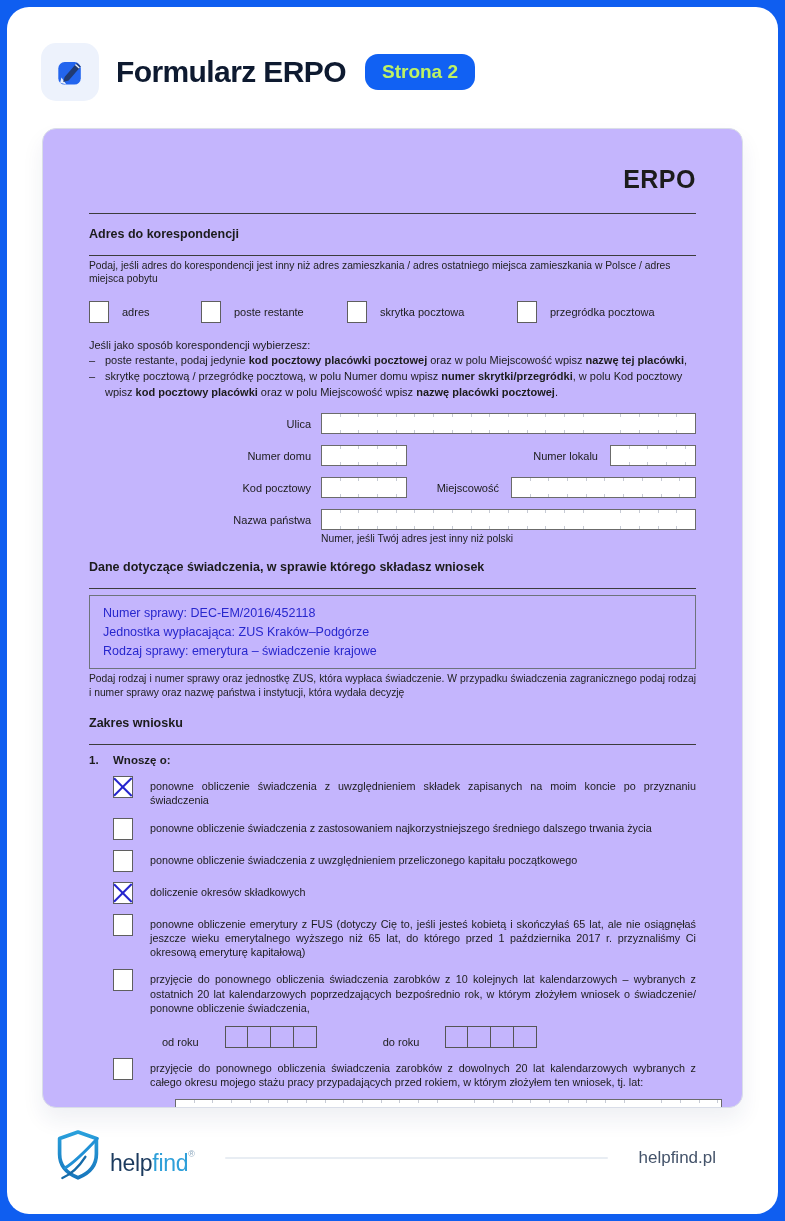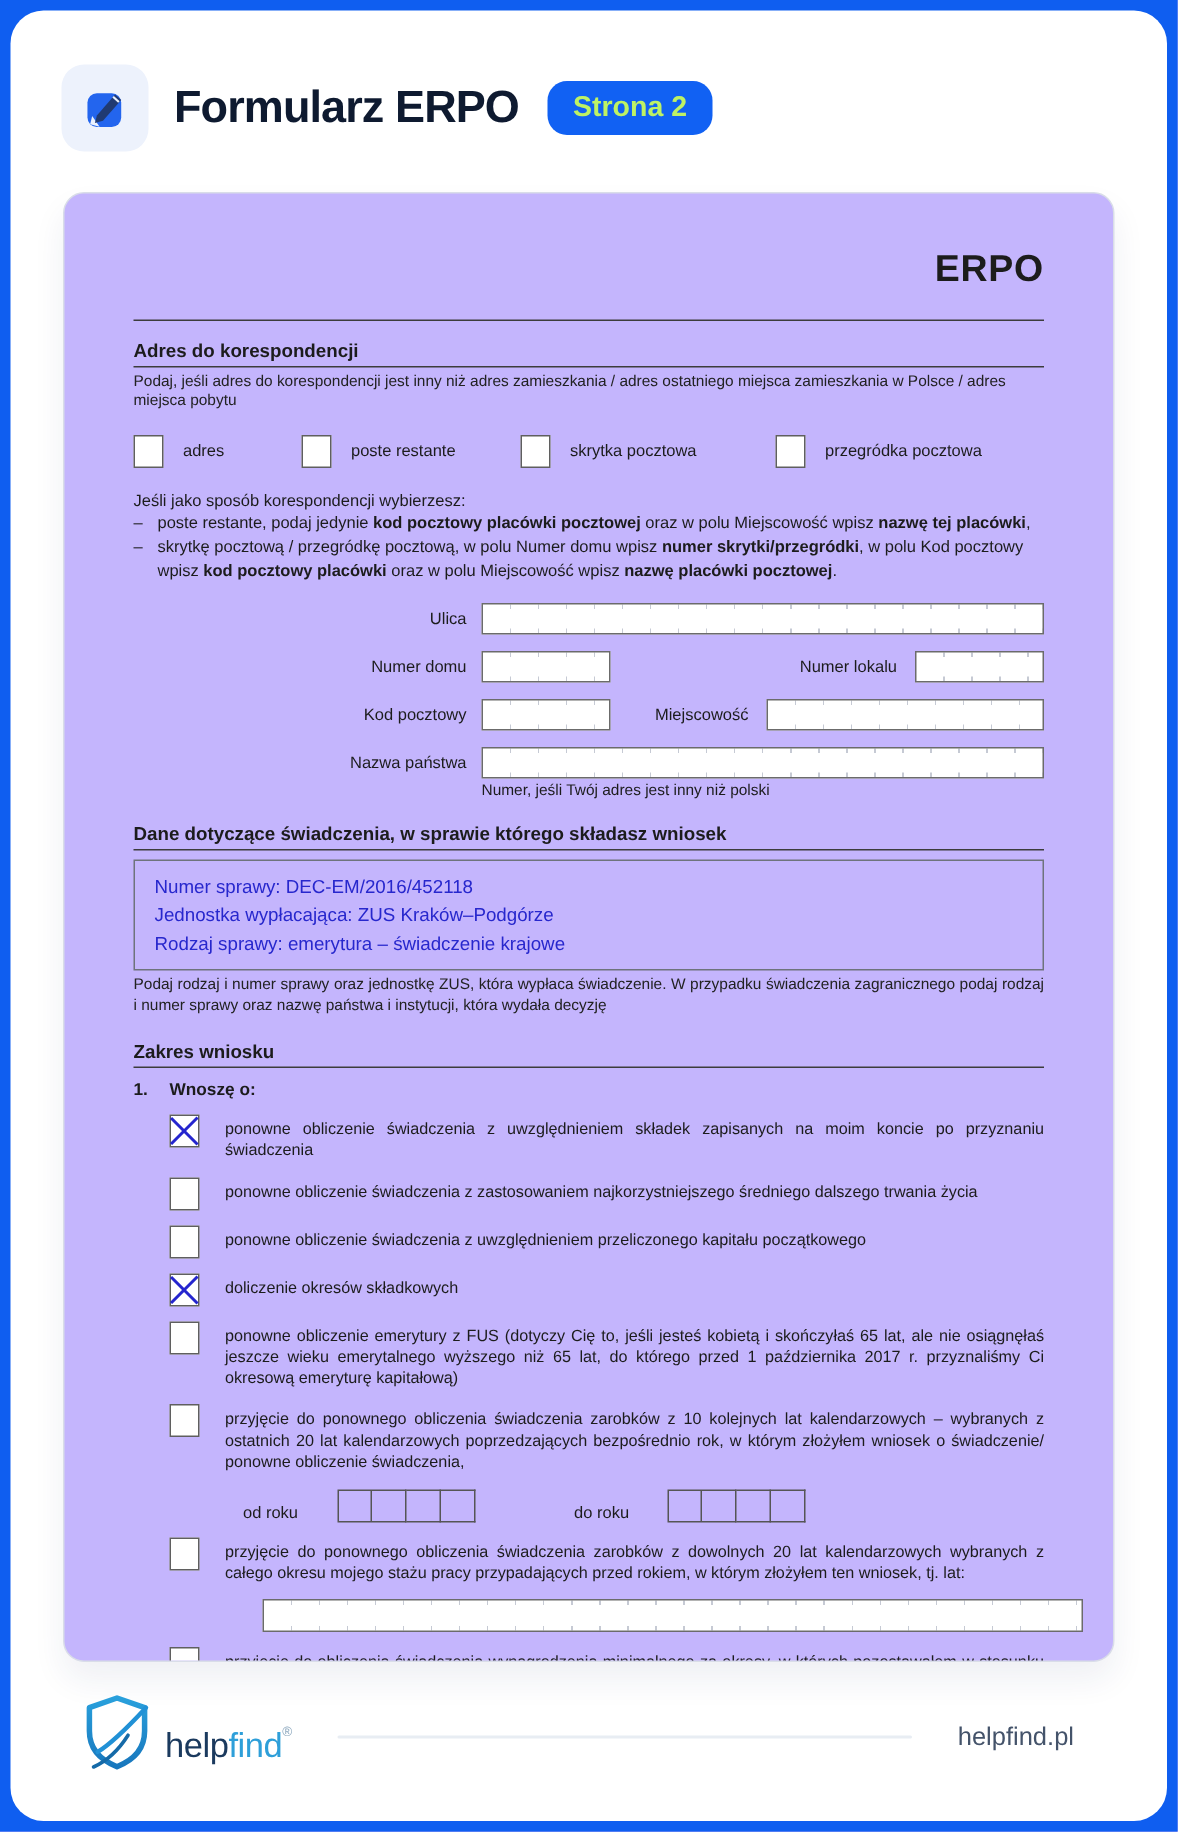--- a/index.html
+++ b/index.html
@@ -19,21 +19,21 @@
 
   
   .paper { margin:27px 35px 0 35px; width:701px; height:980px; background:#c4b5fd;
            border:1px solid #d9dde8; border-radius:14px;
            box-shadow:0 12px 22px rgba(25,48,95,0.07);
            padding:28px 46px 20px 46px; display:flex; flex-direction:column; overflow:hidden; }
   .erpo-logo { text-align:right; font-size:25px; font-weight:bold; letter-spacing:0.5px; margin-top:8px; }
   .top-rule { border-top:1.5px solid #3c3c3c; margin-top:19px; }
 
   .sec-header { font-size:12.5px; font-weight:bold; border-bottom:1.5px solid #3c3c3c;
-                padding-bottom:3px; }
+                padding-bottom:14px; }
   .sec-adres { margin-top:13px; }
   .hint { font-size:10.3px; color:#222; margin-top:3px; line-height:1.3; }
 
   .addr-opts { display:flex; margin-top:15px; }
   .addr-opt { display:flex; align-items:center; gap:13px; }
   .addr-opt:nth-child(1){ width:112px; } .addr-opt:nth-child(2){ width:146px; }
   .addr-opt:nth-child(3){ width:170px; }
   .cb { width:20px; height:22px; border:1.5px solid #5f5f5f; position:relative; flex:0 0 auto; background:#fff; }
   .cb.checked::before, .cb.checked::after { content:""; position:absolute; left:50%; top:50%;
       width:2.4px; height:25px; background:#2525ce; }

